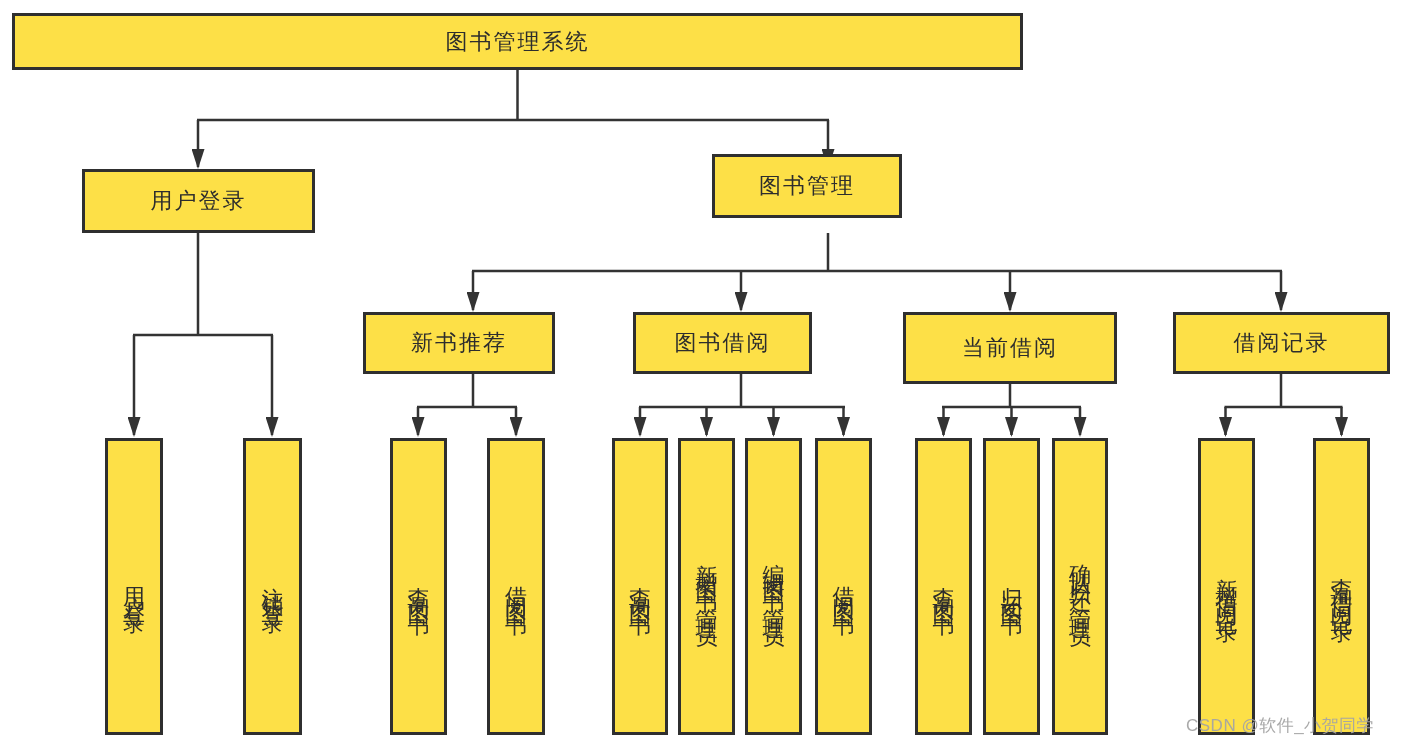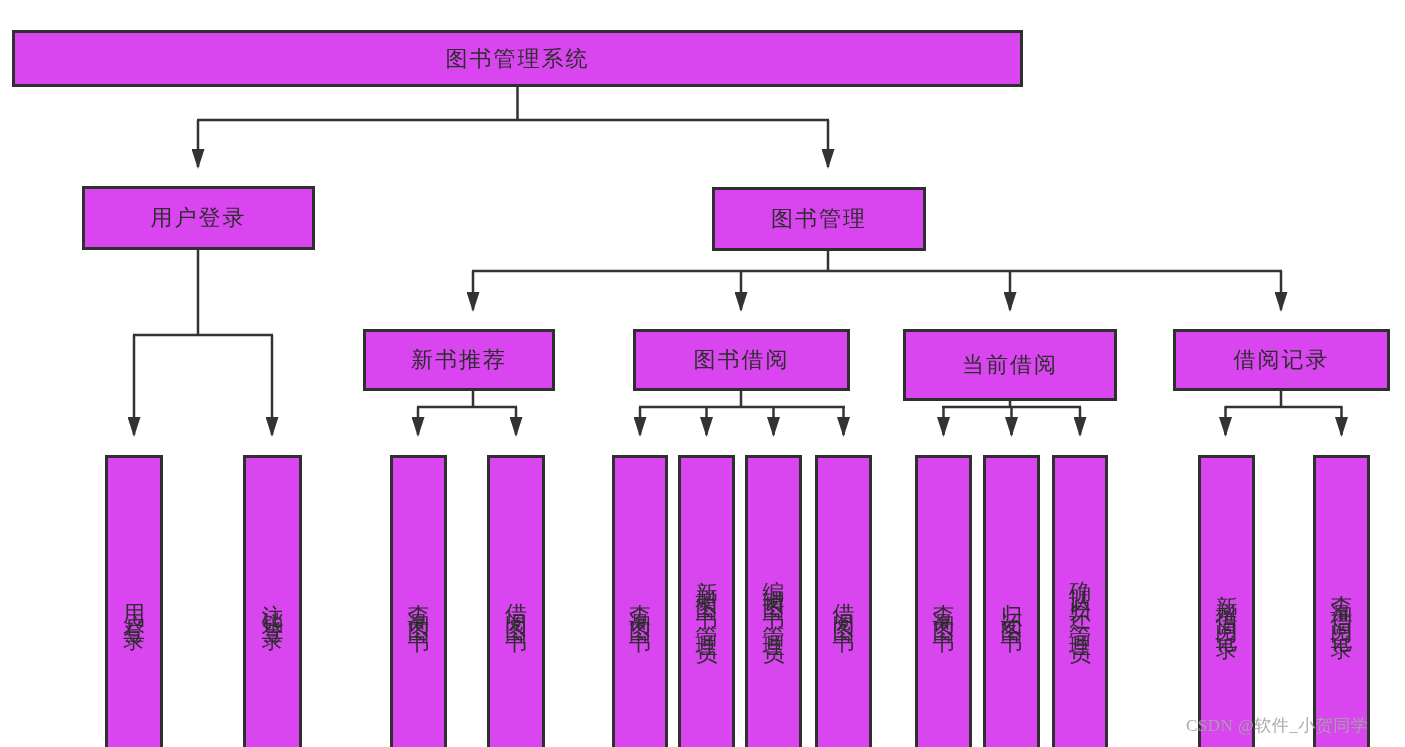--- a/index.html
+++ b/index.html
@@ -15,48 +15,47 @@
   #connectors {
     position: absolute;
     left: 0; top: 0;
     width: 1405px; height: 747px;
     z-index: 1;
   }
   .node {
     position: absolute;
     box-sizing: border-box;
     border: 3px solid #2f2f2f;
-    background: #d946ef;
+    background: #fde047;
     display: flex;
     align-items: center;
     justify-content: center;
     z-index: 2;
-    margin-top: 17px;
   }
   .h-label {
     font-size: 22px;
     letter-spacing: 2px;
     white-space: nowrap;
     color: #2d2d2d;
   }
   .v-label {
     writing-mode: vertical-rl;
     text-orientation: mixed;
     font-size: 22px;
     letter-spacing: 9px;
     line-height: 1;
     white-space: nowrap;
     color: #2d2d2d;
   }
   
   #n-root            { left: 12px;   top: 13px;  width: 1011px; height: 57px; }
   #n-user-login      { left: 82px;   top: 169px; width: 233px;  height: 64px; }
-  #n-book-mgmt       { left: 712px;  top: 170px; width: 214px;  height: 64px; justify-content: center; }
+  #n-book-mgmt       { left: 712px;  top: 154px; width: 190px;  height: 64px; justify-content: center; }
   #n-new-book-rec    { left: 363px;  top: 312px; width: 192px;  height: 62px; }
-  #n-book-borrow     { left: 633px;  top: 312px; width: 217px;  height: 62px; }
+  #n-book-borrow     { left: 633px;  top: 312px; width: 179px;  height: 62px; }
   #n-current-borrow  { left: 903px;  top: 312px; width: 214px;  height: 72px; }
   #n-borrow-record   { left: 1173px; top: 312px; width: 217px;  height: 62px; }
   .leaf { top: 438px; height: 297px; }
   #n-leaf-user-login      { left: 105px;  width: 58px; }
   #n-leaf-logout          { left: 243px;  width: 59px; }
   #n-leaf-query-books-nb  { left: 390px;  width: 57px; }
   #n-leaf-borrow-books-nb { left: 487px;  width: 58px; }
   #n-leaf-query-books-bb  { left: 612px;  width: 56px; }
   #n-leaf-add-books       { left: 678px;  width: 57px; }
   #n-leaf-edit-books      { left: 745px;  width: 57px; }
@@ -68,21 +67,20 @@
   #n-leaf-query-record    { left: 1313px; width: 57px; }
   #watermark {
     position: absolute;
     left: 1186px;
     top: 714px;
     font-size: 17px;
     letter-spacing: 0.5px;
     color: rgba(164,164,164,0.95);
     z-index: 5;
     white-space: nowrap;
-    font-family: Liberation Serif, serif;
   }
 </style>
 </head>
 <body>
 
 <div id="canvas">
 
   <svg id="connectors" viewBox="0 0 1405 747" xmlns="http://www.w3.org/2000/svg">
     <defs>
       <marker id="arrow" viewBox="0 0 20 13" refX="18" refY="6.5" markerWidth="20" markerHeight="13" markerUnits="userSpaceOnUse" orient="auto">

